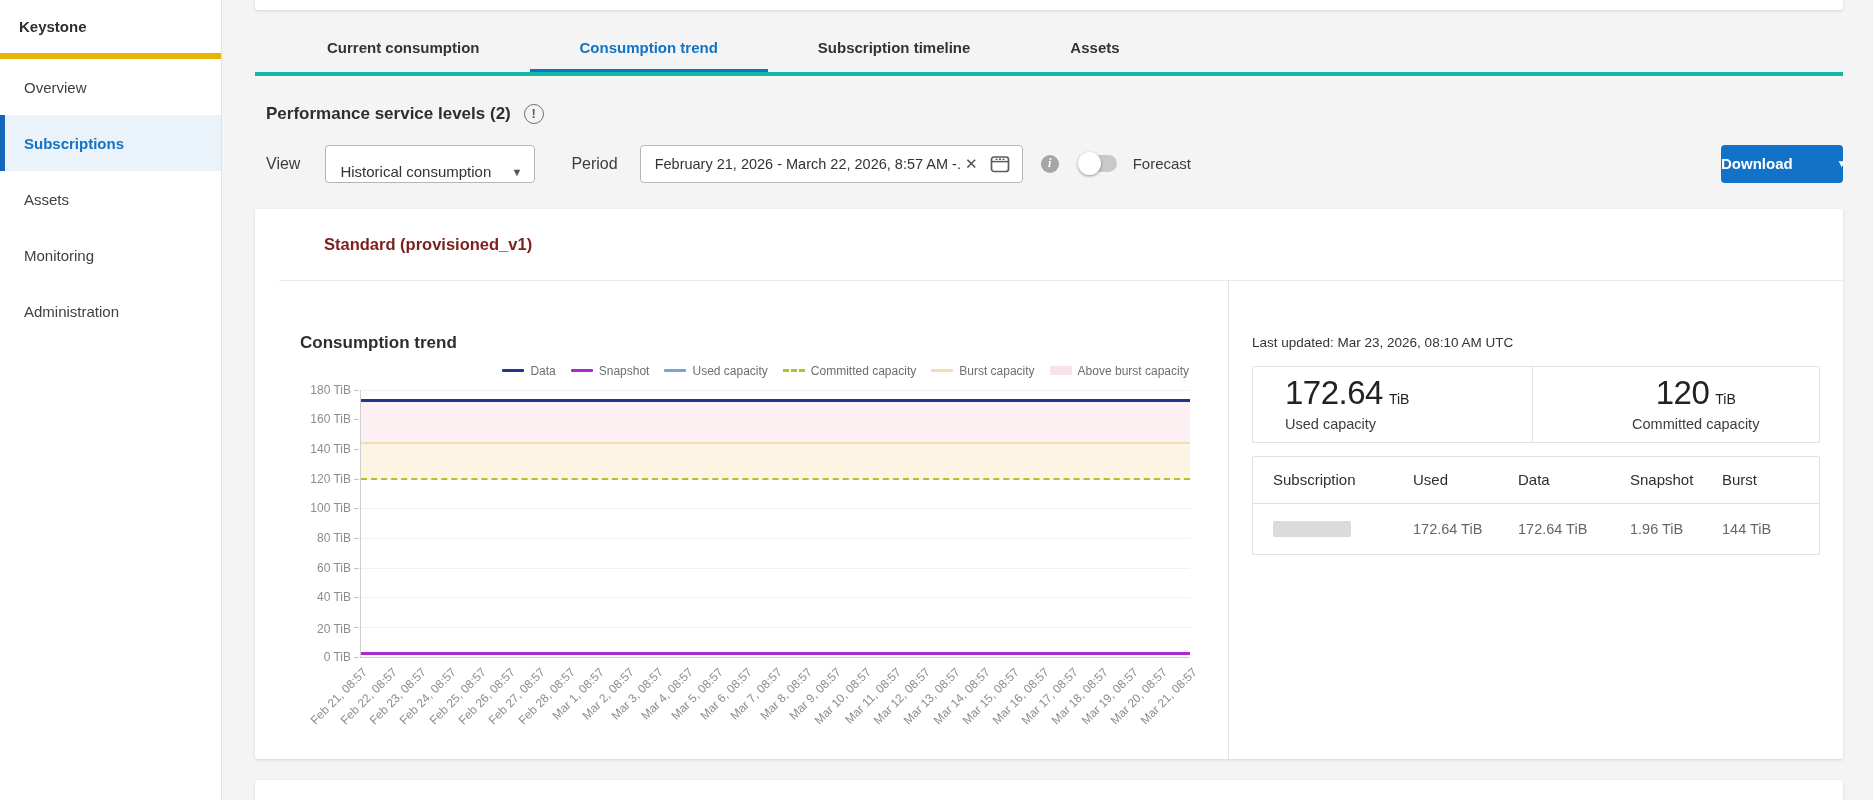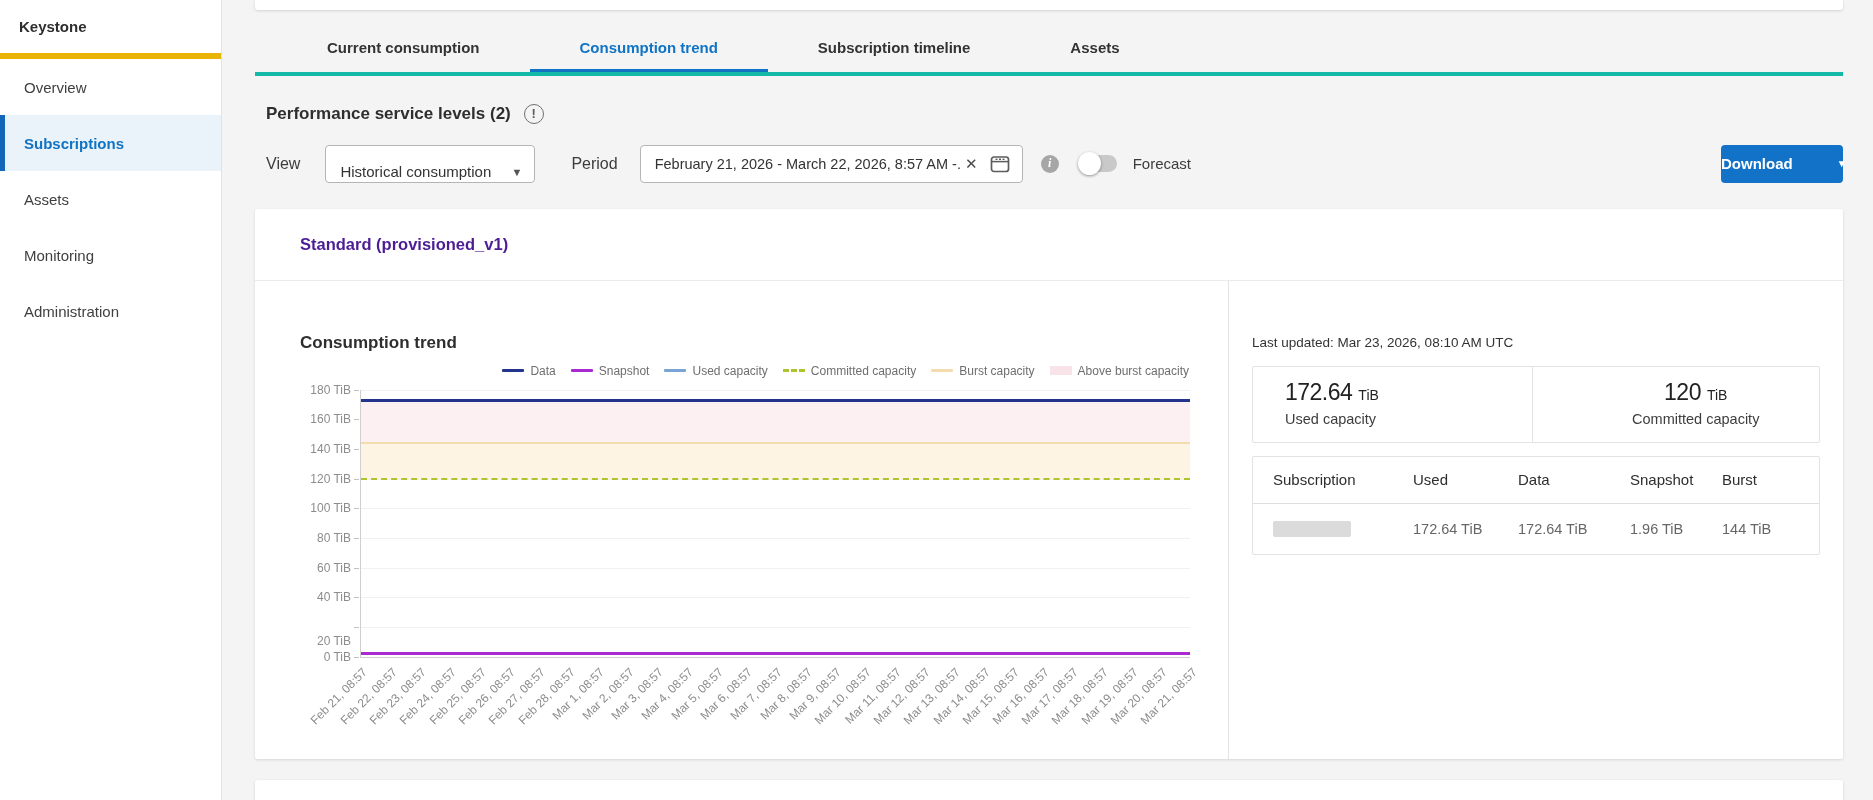--- a/index.html
+++ b/index.html
@@ -37,21 +37,21 @@
   .info-filled { margin-left:18px; width:18px; height:18px; border-radius:50%; background:#a6a6a6; color:#fff; font-size:12px; font-weight:700; display:inline-flex; align-items:center; justify-content:center; font-family:"Liberation Serif",serif; font-style:italic; }
   .toggle { margin-left:20px; width:38px; height:17px; background:#c9c9c9; border-radius:9px; position:relative; cursor:pointer; }
   .toggle .knob { position:absolute; left:-1px; top:-3px; width:23px; height:23px; background:#fff; border-radius:50%; box-shadow:0 1px 3px rgba(0,0,0,.4); }
   .toggle-label { margin-left:16px; font-size:15px; color:#3c3c3c; }
   .download-btn { margin-left:auto; width:122px; height:38px; background:#1172c8; border:none; border-radius:4px; color:#fff; font-size:15px; font-weight:600; display:flex; align-items:center; justify-content:flex-start; gap:22px; cursor:pointer; font-family:inherit; }
   .dl-sep { width:1px; height:17px; background:rgba(255,255,255,.55); }
   .dl-caret { font-size:10px; }
 
   
   .main-card { margin:26px 30px 0 33px; height:557px; background:#fff; box-shadow:0 1px 3px rgba(0,0,0,.12); border-radius:2px; display:flex; flex-direction:column; }
-  .card-header { height:72px; display:flex; align-items:center; padding-left:45px; font-size:16.5px; font-weight:700; color:#4c1d95; border-bottom:1px solid #ebebeb; flex:0 0 72px; }
+  .card-header { height:72px; display:flex; align-items:center; padding-left:45px; font-size:16.5px; font-weight:700; color:#7f1d1d; border-bottom:1px solid #ebebeb; flex:0 0 72px;margin-left:24px; }
   .card-body { flex:1; display:flex; min-height:0; }
 
   .chart-section { width:974px; flex:0 0 974px; border-right:1px solid #e3e3e3; padding:0 39px 0 45px; }
   .chart-title { margin-top:52px; font-size:17px; font-weight:700; color:#2e2e2e; }
   .legend { margin-top:10px; height:16px; display:flex; justify-content:flex-end; align-items:center; gap:15px; }
   .legend-item { display:flex; align-items:center; gap:6px; font-size:12px; color:#6e6e6e; white-space:nowrap; }
   .sw { display:inline-block; width:22px; }
   .sw-line { height:3px; border-radius:1px; }
   .sw-dash { height:0; border-top:3px dashed; }
   .sw-area { height:9px; }
@@ -65,21 +65,21 @@
   .xaxis { position:relative; margin-left:60px; width:830px; height:92px; }
   .xlabel { position:absolute; top:7px; transform:translateX(-100%) rotate(-45deg); transform-origin:100% 0; font-size:12px; color:#8c8c8c; white-space:nowrap; }
 
   
   .right-panel { flex:1; padding:0 23px; min-width:0; }
   .last-updated { margin-top:54px; font-size:13.5px; color:#333; }
   .stats-card { margin-top:16px; height:77px; border:1px solid #e3e3e3; border-radius:2px; display:flex; }
   .stat-half { flex:1; display:flex; flex-direction:column; justify-content:center; }
   .stat-half.left { padding-left:32px; }
   .stat-half.right { text-align:center; padding-left:40px; border-left:1px solid #e3e3e3; }
-  .stat-value { font-size:23px; color:#222; line-height:1; letter-spacing:-.5px; }
+  .stat-value { font-size:33px; color:#222; line-height:1; letter-spacing:-.5px; }
   .stat-unit { font-size:14px; color:#222; margin-left:6px; }
   .stat-label { margin-top:7px; font-size:14.5px; color:#3d3d3d; }
   .subs-title { margin-top:34px; font-size:16.5px; font-weight:700; color:#2e2e2e; }
   .table-card { margin-top:13px; border:1px solid #e3e3e3; border-radius:2px; }
   table.subs { width:100%; border-collapse:collapse; table-layout:fixed; }
   table.subs th { text-align:left; font-weight:400; font-size:15px; color:#2e2e2e; height:47px; padding-left:20px; border-bottom:1px solid #dfdfdf; }
   table.subs td { font-size:14.5px; color:#666; height:50px; padding-left:20px; }
   .redacted { width:78px; height:16px; background:#dbdbdb; border-radius:2px; }
 
   .bottom-strip { margin:21px 30px 0 33px; height:20px; background:#fff; box-shadow:0 1px 3px rgba(0,0,0,.14); border-radius:3px 3px 0 0; }
@@ -177,21 +177,21 @@
               <div class="legend-item">
                 <span class="sw sw-area" style="background: rgb(248, 228, 232);"></span>
                 <span>Above burst capacity</span>
               </div>
             </div>
           <div class="plot">
               <span class="ytick" style="top: 267px;"></span>
               <span class="ylabel" style="top: 267px;">0 TiB</span>
               <div class="gridline" style="top: 237.333px;"></div>
               <span class="ytick" style="top: 237.333px;"></span>
-              <span class="ylabel" style="top: 251px;">20 TiB</span>
+              <span class="ylabel" style="top: 239px;">20 TiB</span>
               <div class="gridline" style="top: 207.667px;"></div>
               <span class="ytick" style="top: 207.667px;"></span>
               <span class="ylabel" style="top: 207.667px;">40 TiB</span>
               <div class="gridline" style="top: 178px;"></div>
               <span class="ytick" style="top: 178px;"></span>
               <span class="ylabel" style="top: 178px;">60 TiB</span>
               <div class="gridline" style="top: 148.333px;"></div>
               <span class="ytick" style="top: 148.333px;"></span>
               <span class="ylabel" style="top: 148.333px;">80 TiB</span>
               <div class="gridline" style="top: 118.667px;"></div>

